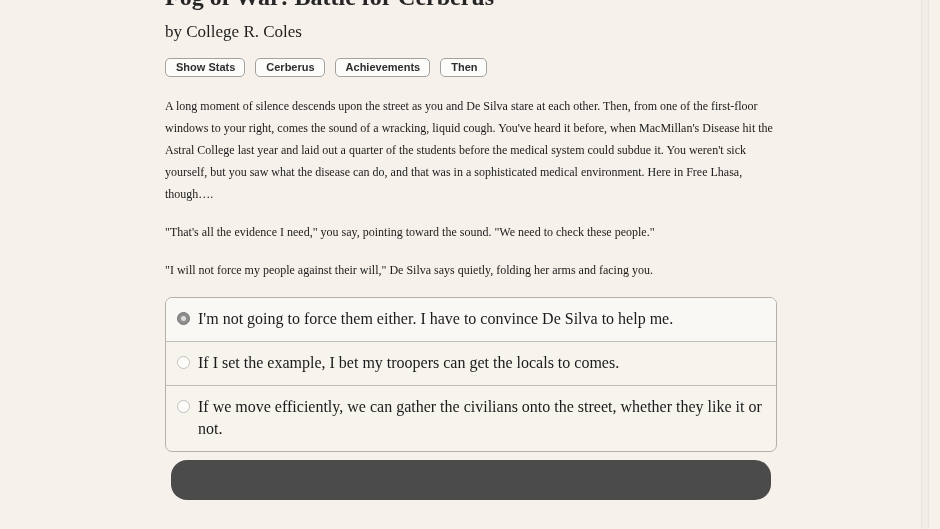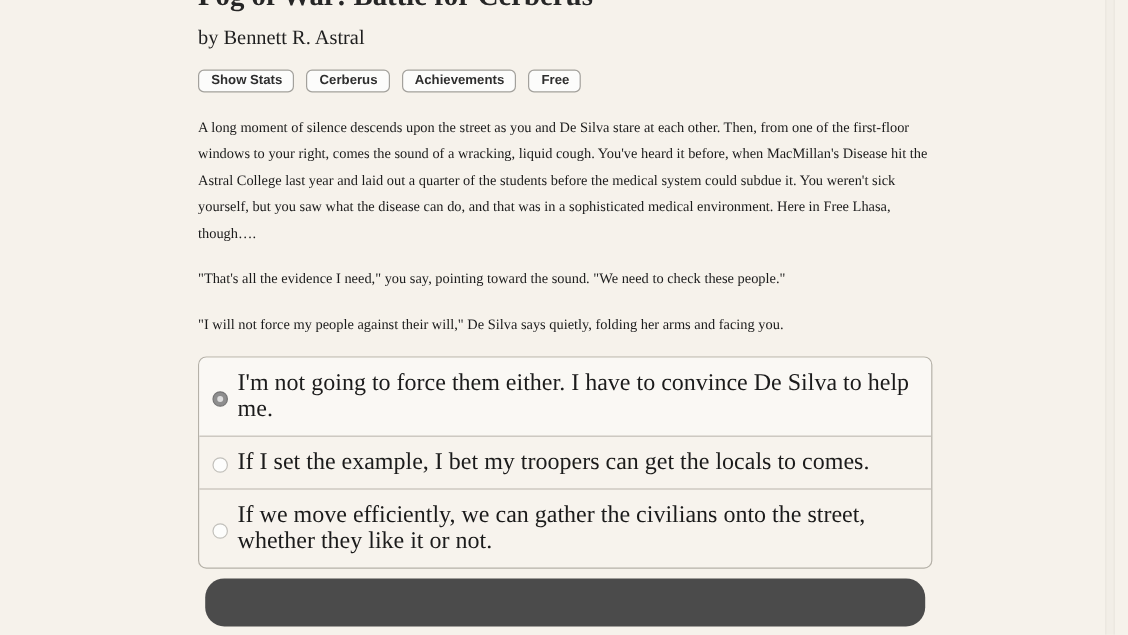--- a/index.html
+++ b/index.html
@@ -57,24 +57,24 @@
   }
   .choice-box {
     margin-top: 16px;
     border: 1px solid #b5b1a8;
     border-radius: 7px;
     background: #f7f3ed;
     overflow: hidden;
   }
   .choice-row {
     display: flex;
-    align-items: center;
+    align-items: flex-start;
     padding: 10px 12px 11px 11px;
     cursor: pointer;
-    font-size: 20px;
+    font-size: 16px;
     line-height: 22px;
   }
   .choice-row + .choice-row { border-top: 1px solid #c3bfb7; }
   .choice-row.selected { background: #faf8f4; }
   .radio {
     flex: 0 0 auto;
     width: 13px; height: 13px;
     border-radius: 50%;
     margin: 4px 8px 0 0;
     background: #fdfdfc;
@@ -111,27 +111,27 @@
     border-right: 1px solid #eae6df;
   }
 </style>
 </head>
 <body>
 
 <div class="content">
 
   <h1 class="game-title">Fog of War: Battle for Cerberus</h1>
 
-  <div class="byline">by Bennett R. Astral</div>
+  <div class="byline">by College R. Coles</div>
 
   <div class="toolbar">
     <button>Show Stats</button>
     <button>Cerberus</button>
     <button>Achievements</button>
-    <button>Free</button>
+    <button>Then</button>
   </div>
 
   <div class="story">
     <p>A long moment of silence descends upon the street as you and De Silva stare at each other. Then, from one of the first-floor windows to your right, comes the sound of a wracking, liquid cough. You've heard it before, when MacMillan's Disease hit the Astral College last year and laid out a quarter of the students before the medical system could subdue it. You weren't sick yourself, but you saw what the disease can do, and that was in a sophisticated medical environment. Here in Free Lhasa, though….</p>
     <p>"That's all the evidence I need," you say, pointing toward the sound. "We need to check these people."</p>
     <p>"I will not force my people against their will," De Silva says quietly, folding her arms and facing you.</p>
   </div>
 
   <div class="choice-box">
 

